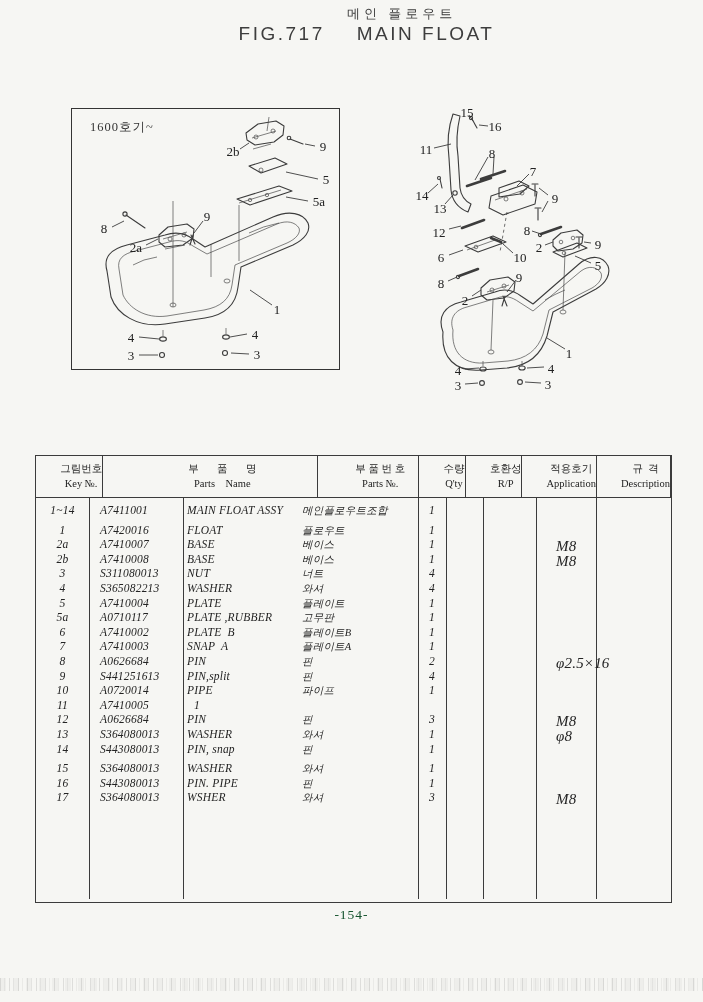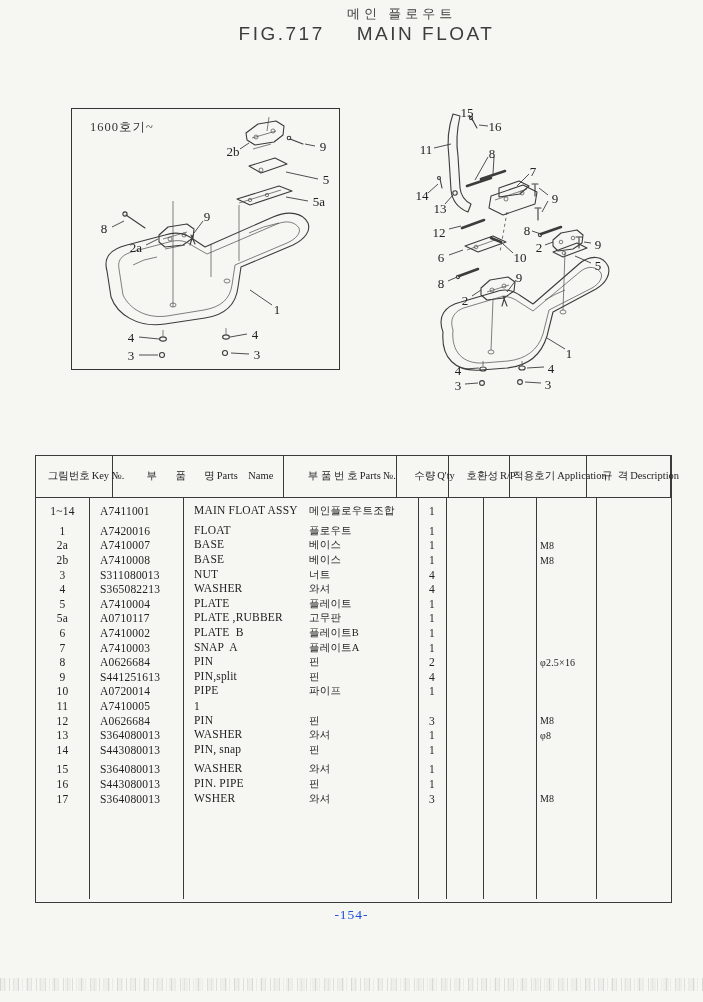--- a/index.html
+++ b/index.html
@@ -45,43 +45,43 @@
     text-anchor:middle;dominant-baseline:central;
   }
   
   .parts-table{
     position:absolute;left:35px;top:455px;width:637px;height:448px;
     border:1.8px solid #3b3b3b;box-sizing:border-box;
     color:#232323;
   }
   .thead{display:flex;height:42px;border-bottom:1.6px solid #3b3b3b;box-sizing:border-box;}
   .th{
-    display:flex;flex-direction:row;justify-content:center;align-items:center;
+    display:flex;flex-direction:column;justify-content:center;align-items:center;
     gap:2px;border-right:1px solid #3b3b3b;box-sizing:border-box;
     font-size:10.5px;line-height:1.15;margin-left:24px;
   }
   .th span{white-space:pre;}
   .w1{width:53px}.w2{width:94px}.w3{width:235px}.w4{width:28px}
   .w5{width:37px}.w6{width:53px}.w7{width:60px}.w8{flex:1;border-right:none}
   .tbody{position:relative;height:401px;padding-top:6px;box-sizing:border-box;}
   .vline{position:absolute;top:0;bottom:0;width:1px;background:#3b3b3b;}
-  .trow{display:flex;height:14.6px;align-items:center;font-size:11.5px;letter-spacing:0.2px;position:relative;}
+  .trow{display:flex;height:14.6px;font-size:11.5px;letter-spacing:0.2px;position:relative;font-style:italic;}
   .trow.gap{margin-top:5px;}
   .c1{width:53px;text-align:center}
   .c2{width:94px;padding-left:11px;box-sizing:border-box}
-  .c3{width:235px;display:flex;padding-left:11px;box-sizing:border-box;white-space:nowrap;overflow:visible}
+  .c3{width:235px;display:flex;padding-left:4px;box-sizing:border-box;white-space:nowrap;overflow:visible}
   .c3 .en{min-width:115px;white-space:pre}
   .c3 .ko{font-size:10.5px}
   .c4{width:28px;text-align:center}
   .c5{width:37px}.c6{width:53px}
-  .c7{width:60px;padding-left:4px;box-sizing:border-box;font-size:10px}
+  .c7{width:60px;padding-left:20px;box-sizing:border-box;font-size:15px}
   .c8{flex:1}
   .page-num{
     position:absolute;top:907px;left:0;width:703px;text-align:center;
-    font-size:13.5px;letter-spacing:1px;color:#1d4ed8;
+    font-size:13.5px;letter-spacing:1px;color:#14532d;
   }
   .scan-band{
     position:absolute;left:0;right:0;top:978px;height:13px;opacity:.55;
     background:
       repeating-linear-gradient(90deg, rgba(70,70,70,.25) 0 1px, transparent 1px 4px, rgba(70,70,70,.12) 4px 5px, transparent 5px 9px),
       repeating-linear-gradient(90deg, rgba(70,70,70,.08) 0 6px, transparent 6px 13px);
   }
 </style>
 </head>
 <body>

